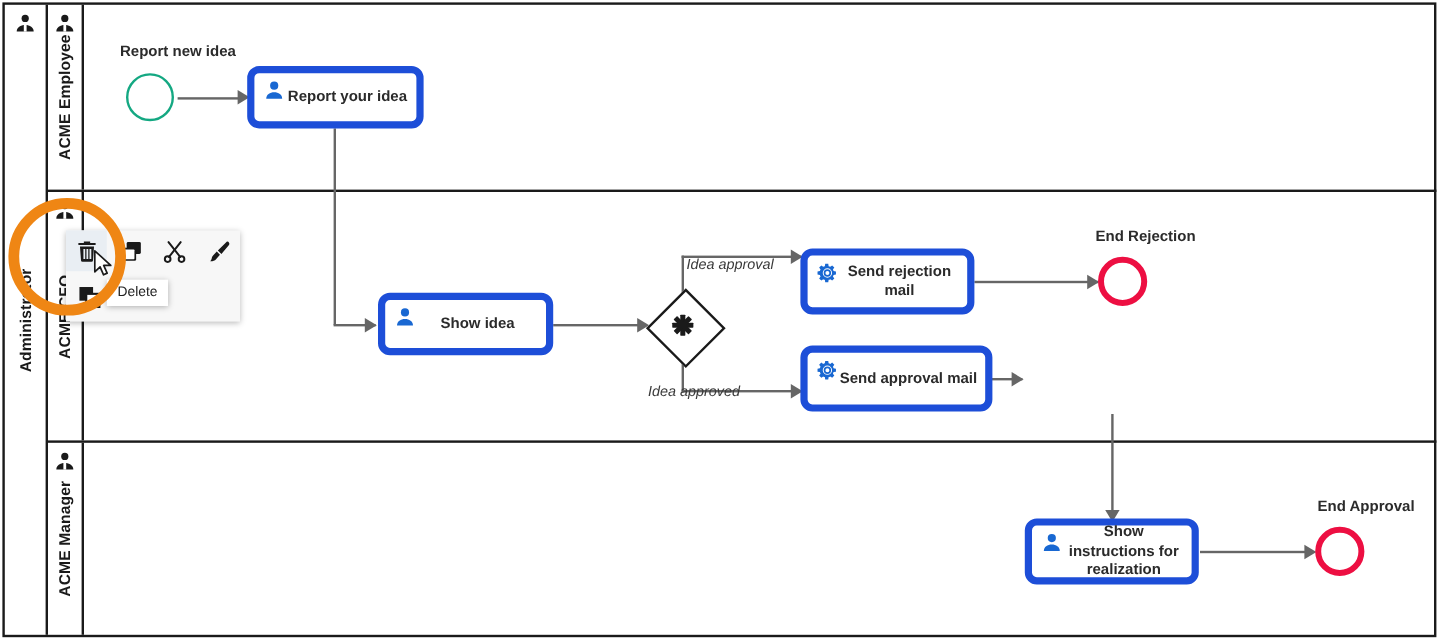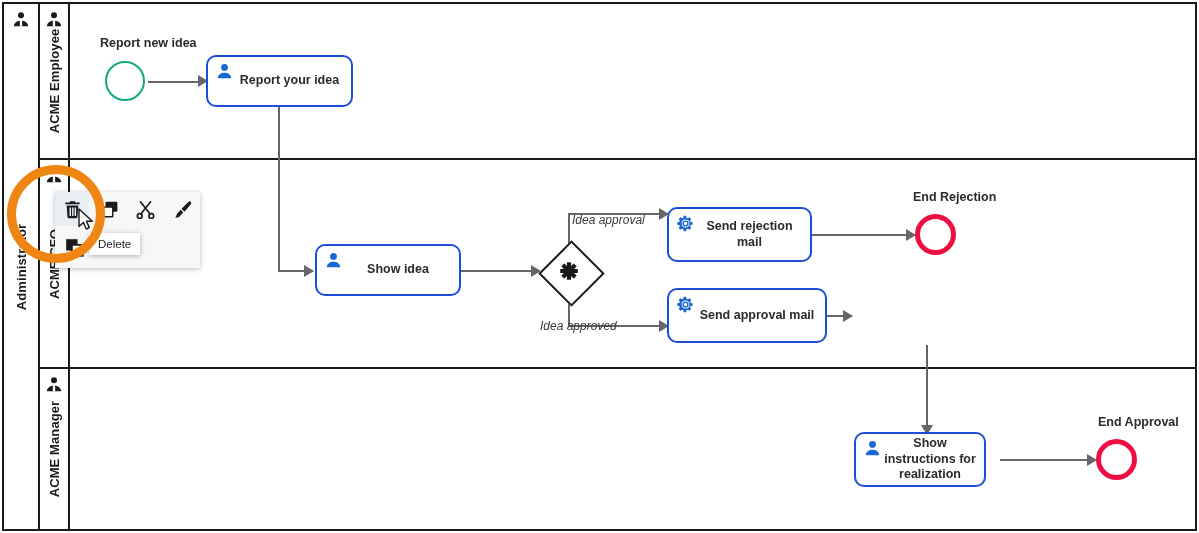--- a/index.html
+++ b/index.html
@@ -11,21 +11,21 @@
   .pool-header{position:absolute;left:0;top:0;width:36px;height:100%;border-right:2px solid #1a1a1a;box-sizing:border-box;}
   .lane{position:absolute;left:36px;box-sizing:border-box;border-bottom:2px solid #1a1a1a;}
   .lane:last-child{border-bottom:none;}
   .lane-header{position:absolute;left:0;top:0;width:30px;height:100%;border-right:2px solid #1a1a1a;box-sizing:border-box;}
   .vlabel{position:absolute;left:50%;top:50%;transform:translate(-50%,-50%) rotate(-90deg);
           white-space:nowrap;font-size:13px;font-weight:bold;color:#1a1a1a;letter-spacing:.1px;}
   .pool-vlabel{font-size:13px;}
   .person-icon{position:absolute;left:50%;top:6px;transform:translateX(-50%);width:20px;height:20px;}
 
   
-  .task{position:absolute;box-sizing:border-box;border:2px solid #1d4ed8;border-radius:10px;background:#fff;}
+  .task{position:absolute;box-sizing:border-box;border:6px solid #1d4ed8;border-radius:10px;background:#fff;}
   .task-label{position:absolute;left:0;top:0;width:100%;height:100%;display:flex;align-items:center;
               justify-content:center;text-align:center;font-size:12.5px;font-weight:bold;color:#2b2b2b;
               line-height:1.25;padding:0 6px 0 26px;box-sizing:border-box;}
   .task-icon{position:absolute;left:7px;top:5px;width:19px;height:19px;}
 
   .event{position:absolute;border-radius:50%;box-sizing:border-box;background:#fff;}
   .start-event{border:2.5px solid #14a882;}
   .end-event{border:5px solid #ed0f42;}
 
   .gateway{position:absolute;box-sizing:border-box;}
@@ -171,21 +171,21 @@
 
   <div class="task" style="left:667px;top:288px;width:160px;height:55px;">
     <svg class="task-icon" viewBox="0 0 24 24">
       <path fill="#1968d2" d="M12 8.1a3.9 3.9 0 1 0 0 7.8 3.9 3.9 0 0 0 0-7.8zm0 6a2.1 2.1 0 1 1 0-4.2 2.1 2.1 0 0 1 0 4.2z"></path>
       <path fill="#1968d2" d="M21 13.6v-3.2l-2.5-.4a6.9 6.9 0 0 0-.7-1.7l1.5-2-2.3-2.3-2 1.5a6.9 6.9 0 0 0-1.7-.7L12.9 2.3h-3.2L9.3 4.8a6.9 6.9 0 0 0-1.7.7l-2-1.5-2.3 2.3 1.5 2a6.9 6.9 0 0 0-.7 1.7L1.6 10.4v3.2l2.5.4c.16.6.4 1.17.7 1.7l-1.5 2 2.3 2.3 2-1.5c.53.3 1.1.54 1.7.7l.4 2.5h3.2l.4-2.5c.6-.16 1.17-.4 1.7-.7l2 1.5 2.3-2.3-1.5-2c.3-.53.54-1.1.7-1.7zM12 16.9a4.9 4.9 0 1 1 0-9.8 4.9 4.9 0 0 1 0 9.8z"></path>
     </svg>
     <div class="task-label">Send approval mail</div>
   </div>
 
 
-  <div class="task" style="left:854px;top:432px;width:132px;height:55px;">
+  <div class="task" style="left:854px;top:432px;width:145px;height:55px;">
     <svg class="task-icon" viewBox="0 0 24 24">
       <circle cx="12" cy="6.8" r="4.3" fill="#1968d2"></circle>
       <path d="M3.6 20.5c0-4.3 3.9-6.8 8.4-6.8s8.4 2.5 8.4 6.8z" fill="#1968d2"></path>
     </svg>
     <div class="task-label">Show instructions for realization</div>
   </div>
 
   <div class="gateway" style="left:541px;top:243px;width:56px;height:56px;">
     <div class="gw-diamond"></div>
     <svg class="gw-symbol" viewBox="0 0 24 24">

